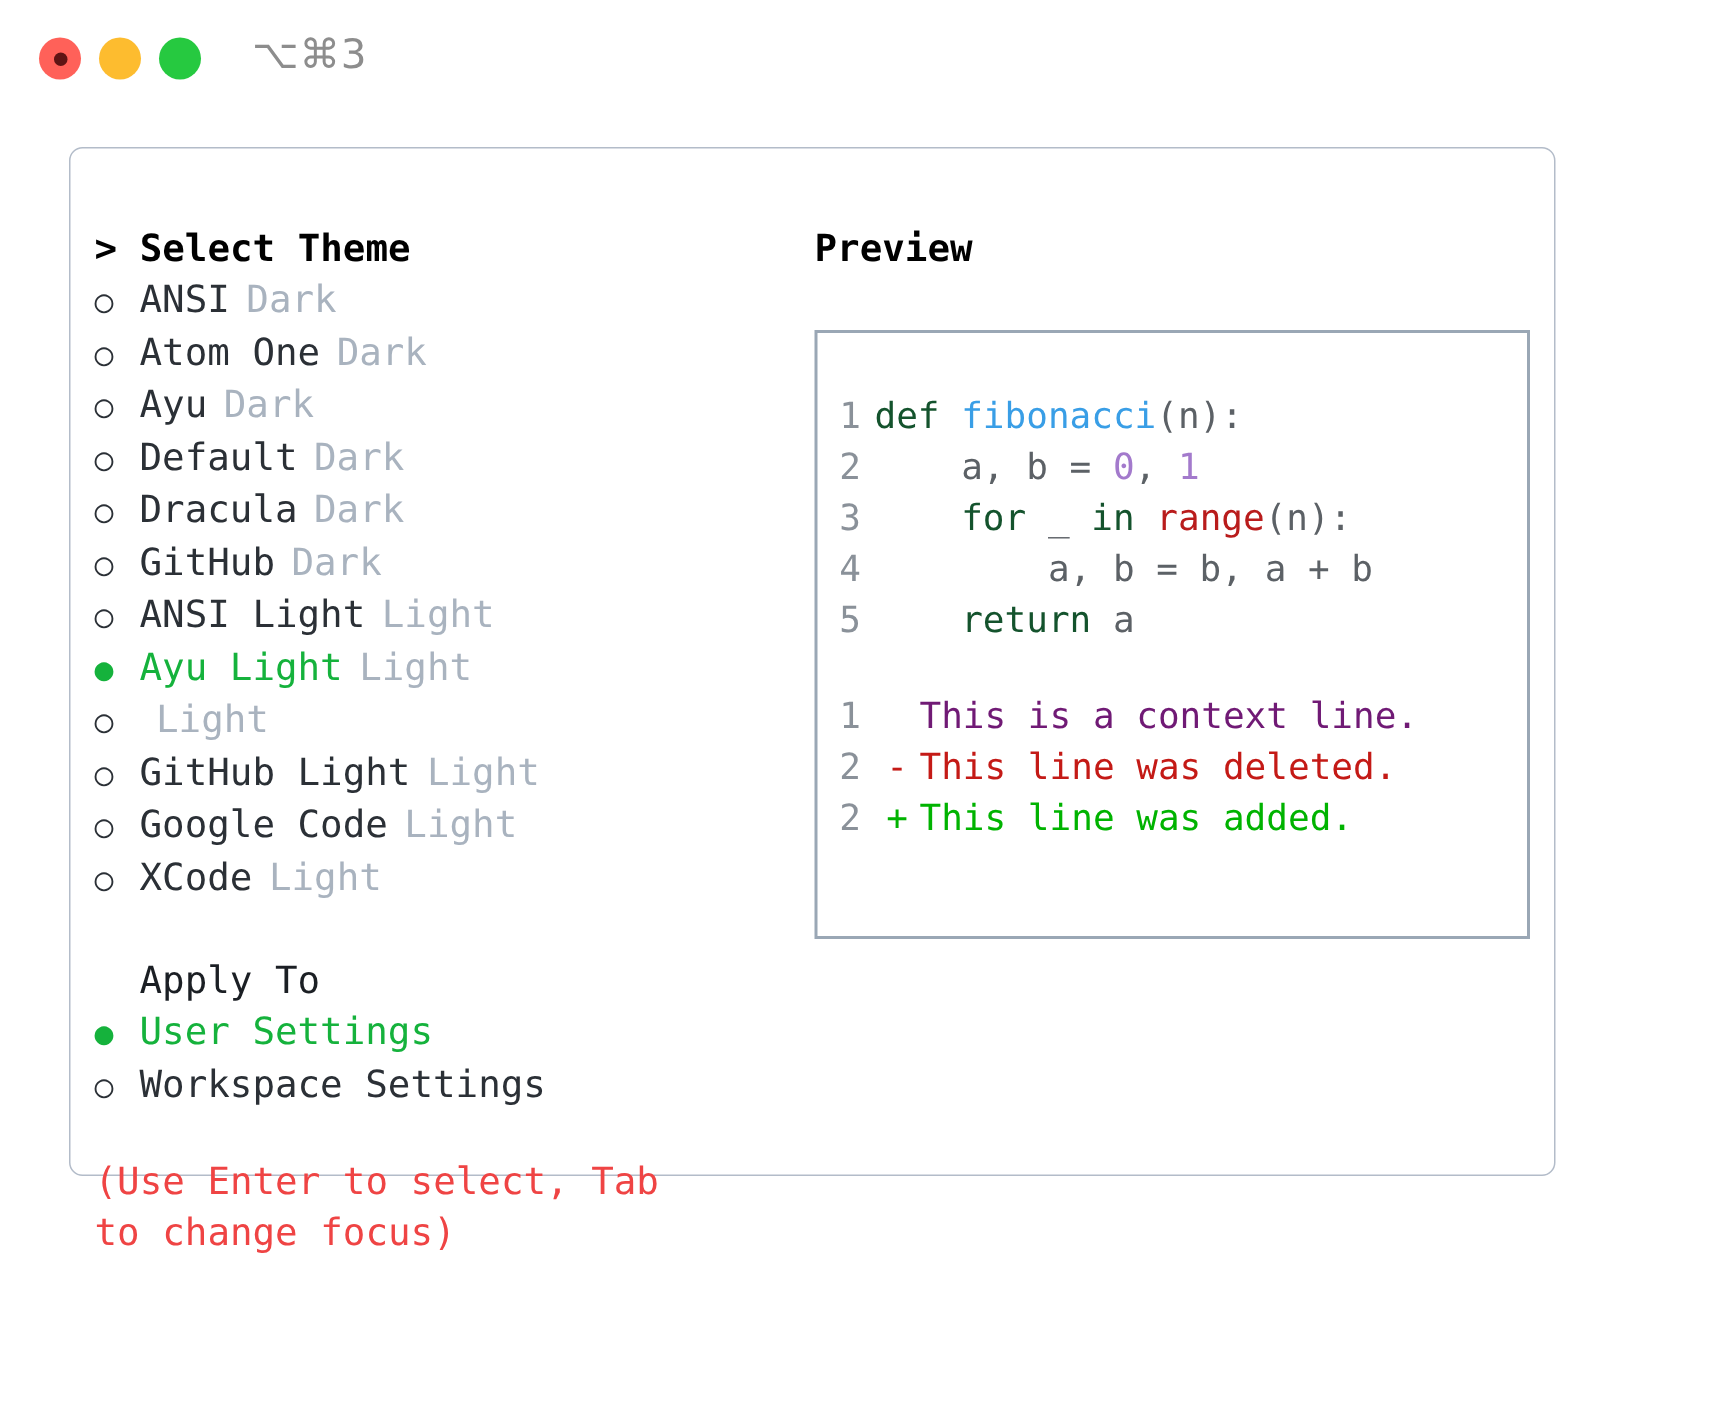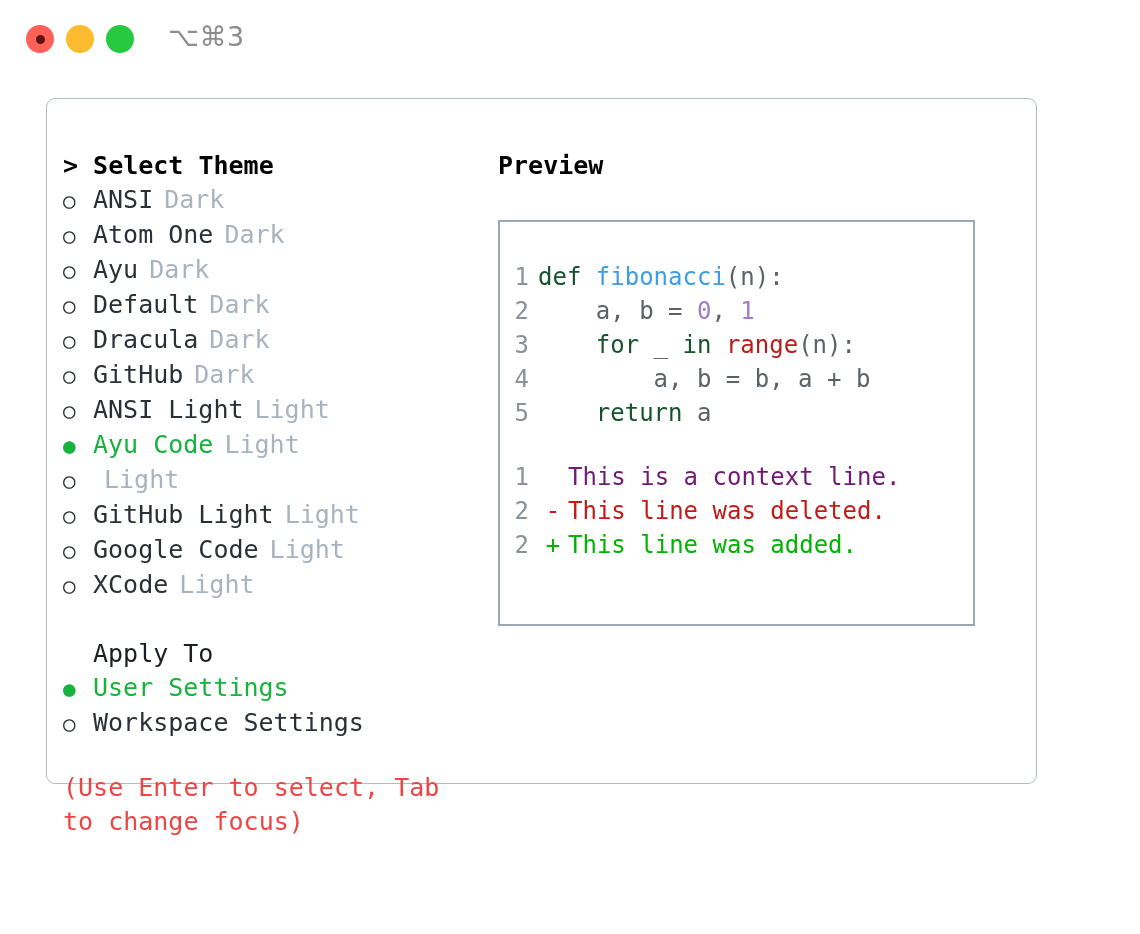--- a/index.html
+++ b/index.html
@@ -142,21 +142,21 @@
   .hint {
     font-size: 25px;
     line-height: 34px;
     color: #ef4444;
     width: 420px;
   }
 
   
   .right-col {
     position: absolute;
-    left: 451px;
+    left: 496px;
     top: 50px;
     width: 500px;
   }
   .preview-title {
     font-size: 25px;
     font-weight: bold;
     color: #000000;
     line-height: 34px;
   }
   .preview-box {
@@ -259,21 +259,21 @@
         </div>
 
         <div class="opt">
           <span class="marker">○</span>
           <span class="label">ANSI Light</span>
           <span class="suffix">Light</span>
         </div>
 
         <div class="opt selected">
           <span class="marker">●</span>
-          <span class="label">Ayu Code</span>
+          <span class="label">Ayu Light</span>
           <span class="suffix">Light</span>
         </div>
 
         <div class="opt">
           <span class="marker">○</span>
           <span class="suffix">Light</span>
         </div>
 
         <div class="opt">
           <span class="marker">○</span>

